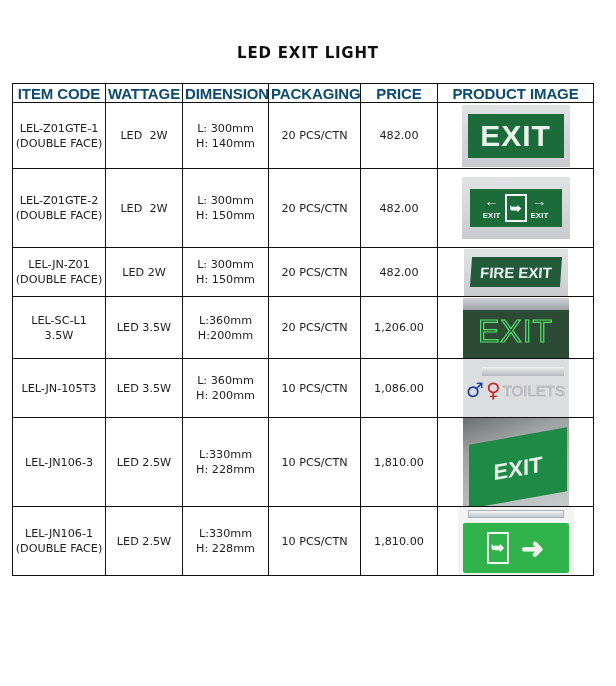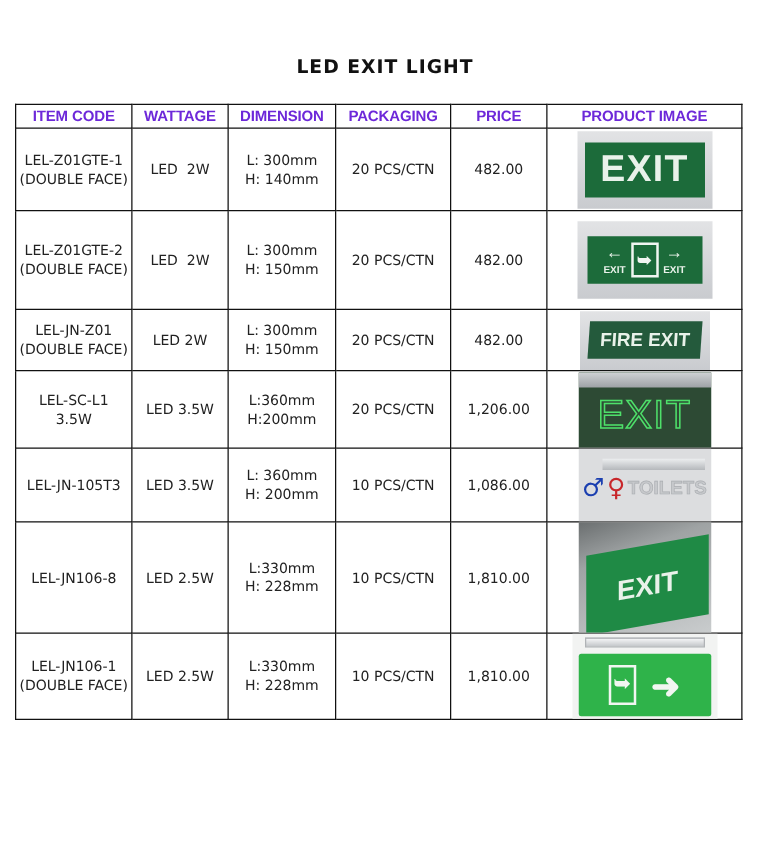--- a/index.html
+++ b/index.html
@@ -13,21 +13,21 @@
     table.grid {
       position: absolute; left: 12px; top: 83px; width: 581px;
       border-collapse: collapse; table-layout: fixed;
     }
     table.grid td, table.grid th {
       border: 1.5px solid #111; text-align: center; vertical-align: middle;
       font-size: 11.2px; line-height: 15px; font-weight: normal; padding: 0 2px;
       font-family: "DejaVu Sans", sans-serif; color: #222;
     }
     table.grid th {
-      color: #6d28d9; font-weight: bold; font-size: 12px; height: 19px;
+      color: #0c4a6e; font-weight: bold; font-size: 15px; height: 19px;
       font-family: "Liberation Sans", sans-serif; letter-spacing: -0.1px;
     }
     td.img-cell { padding: 0; }
     .sign {
       margin: 0 auto; position: relative; overflow: hidden;
       display: flex; align-items: center; justify-content: center;
     }
     .frame-silver { background: linear-gradient(#e2e3e5, #c9cbcf); }
     .panel-green {
       background: #1c6b3a; color: #e9f2ea; display: flex; align-items: center;
@@ -162,29 +162,29 @@
           <div>H: 200mm</div>
         </td>
       <td>10 PCS/CTN</td>
       <td>1,086.00</td>
       <td class="img-cell">
         <div class="sign" style="width:106px;height:58px;background:#dcdddf;flex-direction:column;justify-content:flex-start;">
           <div style="width:82px;height:9px;margin-top:8px;margin-left:14px;background:linear-gradient(#eceeef,#b5b8bc);"></div>
           <div style="display:flex;align-items:center;gap:2px;margin-top:3px;">
             <span style="color:#1b3fb0;font-size:20px;line-height:22px;">♂</span>
             <span style="color:#c8262a;font-size:20px;line-height:22px;">♀</span>
-            <span style="font-family:'Liberation Sans',sans-serif;font-weight:bold;font-size:15px;color:#c7c9cc;-webkit-text-stroke:0.5px #a9acb0;">TOILETS</span>
+            <span style="font-family:'Liberation Sans',sans-serif;font-weight:normal;font-size:15px;color:#c7c9cc;-webkit-text-stroke:0.5px #a9acb0;">TOILETS</span>
           </div>
         </div>
       </td>
     </tr>
 
     <tr style="height:89px">
       <td>
-          <div>LEL-JN106-8</div>
+          <div>LEL-JN106-3</div>
         </td>
       <td>LED 2.5W</td>
       <td>
           <div>L:330mm</div>
           <div>H: 228mm</div>
         </td>
       <td>10 PCS/CTN</td>
       <td>1,810.00</td>
       <td class="img-cell">
         <div class="sign" style="width:106px;height:88px;background:linear-gradient(160deg,#6b6f70 0%,#9fa3a4 30%,#c9cccd 100%);">

